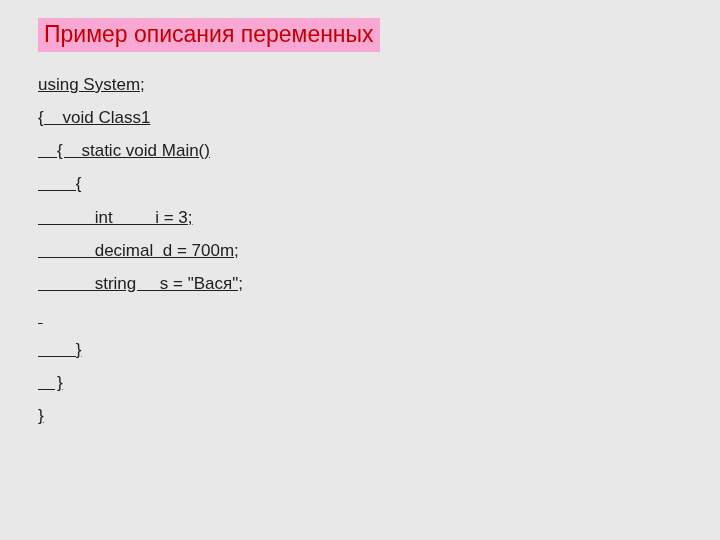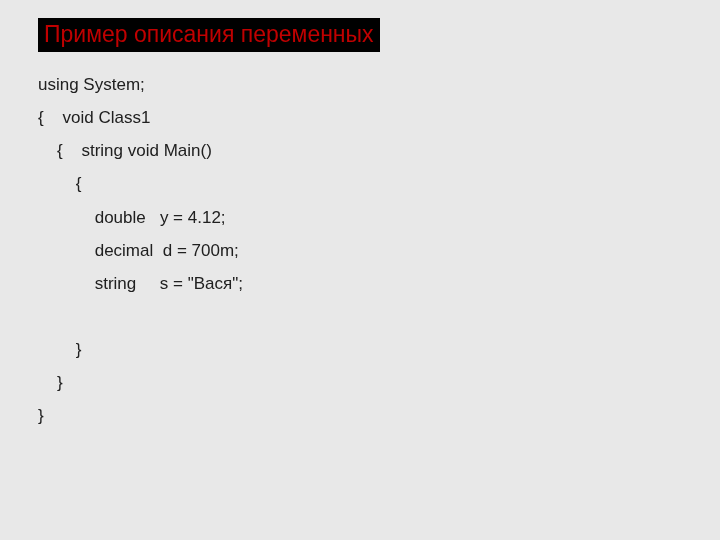--- a/index.html
+++ b/index.html
@@ -9,49 +9,50 @@
     }
     body {
       width: 720px;
       height: 540px;
       background: #e8e8e8;
       font-family: Verdana, Geneva, sans-serif;
       padding: 18px 0 0 38px;
     }
     .title {
       display: inline-block;
-      background: #000000;
+      background: #f9a8d4;
       color: #c00000;
       font-size: 23px;
       padding: 3px 6px 4px 6px;
       margin-bottom: 16px;
       font-weight: normal;
     }
     .code {
       font-size: 17px;
       color: #202020;
       line-height: 1.95;
+      text-decoration: underline;
     }
     .code div {
       white-space: pre;
     }
   </style>
 </head>
 <body>
 
 
 
 <div class="title">Пример описания переменных</div>
 
 <div class="code">
   <div>using System;</div>
   <div>{    void Class1</div>
-  <div>    {    string void Main()</div>
+  <div>    {    static void Main()</div>
   <div>        {</div>
-  <div>            double   y = 4.12;</div>
+  <div>            int         i = 3;</div>
   <div>            decimal  d = 700m;</div>
   <div>            string     s = "Вася";</div>
   <div>&nbsp;</div>
   <div>        }</div>
   <div>    }</div>
   <div>}</div>
 </div>
 
 
 

